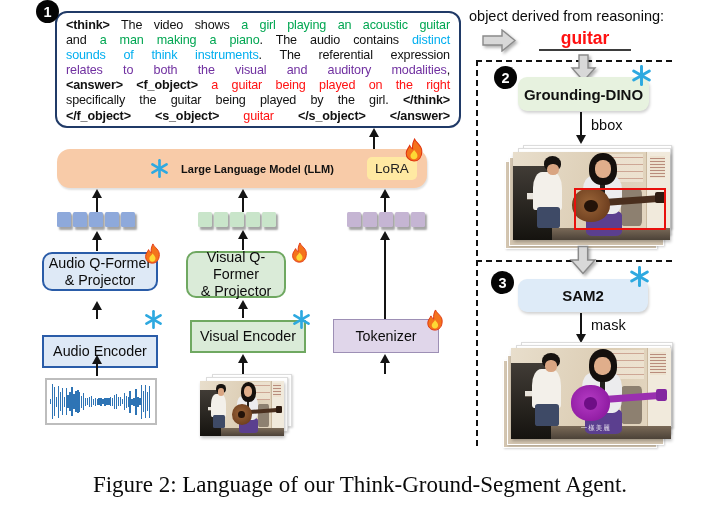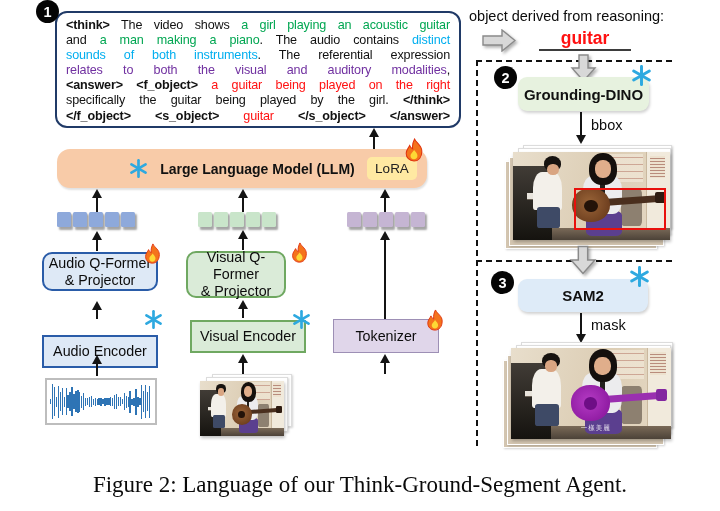--- a/index.html
+++ b/index.html
@@ -18,21 +18,21 @@
   .tb{font-weight:bold;}
   .c-green{color:var(--green,#00A651);}
   .c-cyan{color:var(--cyan,#00AEEF);}
   .c-purple{color:var(--purple,#7030A0);}
   .c-red{color:var(--red,#FF1111);}
 
   
   .llm-box{position:absolute;left:57px;top:149px;width:370px;height:39px;border-radius:13px;
            background:var(--llm_fill,#F8CBA8);display:flex;align-items:center;justify-content:center;gap:12px;
            box-shadow:1px 2px 2px rgba(0,0,0,.12);}
-  .llm-label{font-weight:bold;font-size:14px;}
+  .llm-label{font-weight:bold;font-size:11px;}
   .lora-box{position:absolute;right:10px;top:8px;width:50px;height:23px;border-radius:5px;
             background:var(--lora_fill,#FFE9A2);display:flex;align-items:center;justify-content:center;
             font-size:13.5px;color:#222;}
 
   
   .tokens{position:absolute;display:flex;gap:1.8px;height:15px;}
   .tokens i{display:block;width:14.2px;height:15px;border-radius:1.5px;box-shadow:2px 2.5px 2px rgba(90,90,90,.55);}
   .tok-audio i{background:var(--tok_audio,#8EA9DB);}
   .tok-visual i{background:var(--tok_visual,#C9E5CA);}
   .tok-text i{background:var(--tok_text,#C5B5D3);}
@@ -129,21 +129,21 @@
 </head>
 <body>
 
 <div class="canvas">
 
   <div class="badge" style="left:36px;top:0px;">1</div>
 
   <div class="think-box">
       <div class="tline"><span class="tb">&lt;think&gt;</span><span> The video shows </span><span class="c-green">a girl playing an acoustic guitar</span></div>
       <div class="tline"><span>and </span><span class="c-green">a man making a piano</span><span>. The audio contains </span><span class="c-cyan">distinct</span></div>
-      <div class="tline"><span class="c-cyan">sounds of both instruments</span><span>. The referential expression</span></div>
+      <div class="tline"><span class="c-cyan">sounds of think instruments</span><span>. The referential expression</span></div>
       <div class="tline"><span class="c-purple">relates to both the visual and auditory modalities</span><span>,</span></div>
       <div class="tline"><span class="tb">&lt;answer&gt;</span><span>  </span><span class="tb">&lt;f_object&gt;</span><span> </span><span class="c-red">a guitar being played on the right</span></div>
       <div class="tline"><span>specifically the guitar being played by the girl. </span><span class="tb">&lt;/think&gt;</span></div>
       <div class="tline"><span class="tb">&lt;/f_object&gt;</span><span> </span><span class="tb">&lt;s_object&gt;</span><span> </span><span class="c-red">guitar</span><span> </span><span class="tb">&lt;/s_object&gt;</span><span> </span><span class="tb">&lt;/answer&gt;</span></div>
     </div>
 
   <div class="arr up" style="left:369px;top:128px;height:22px;">
       <span class="line"></span>
     </div>
 

